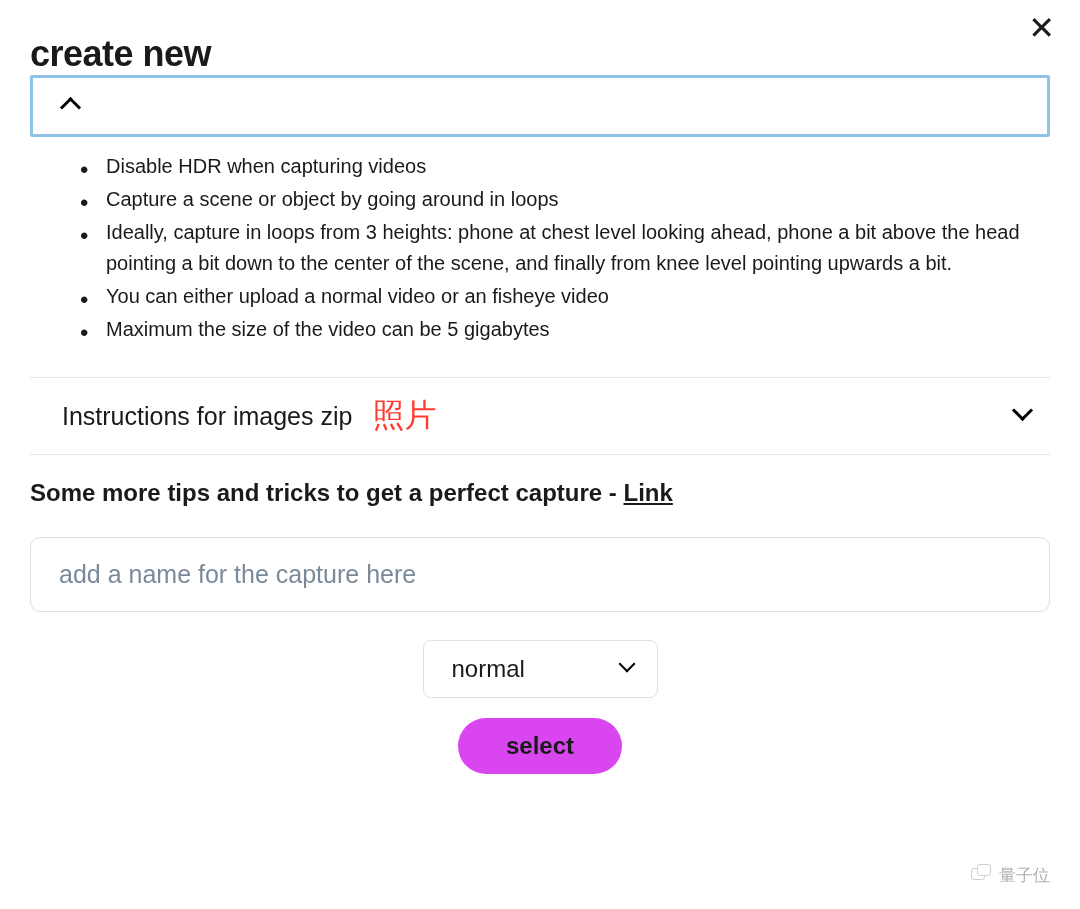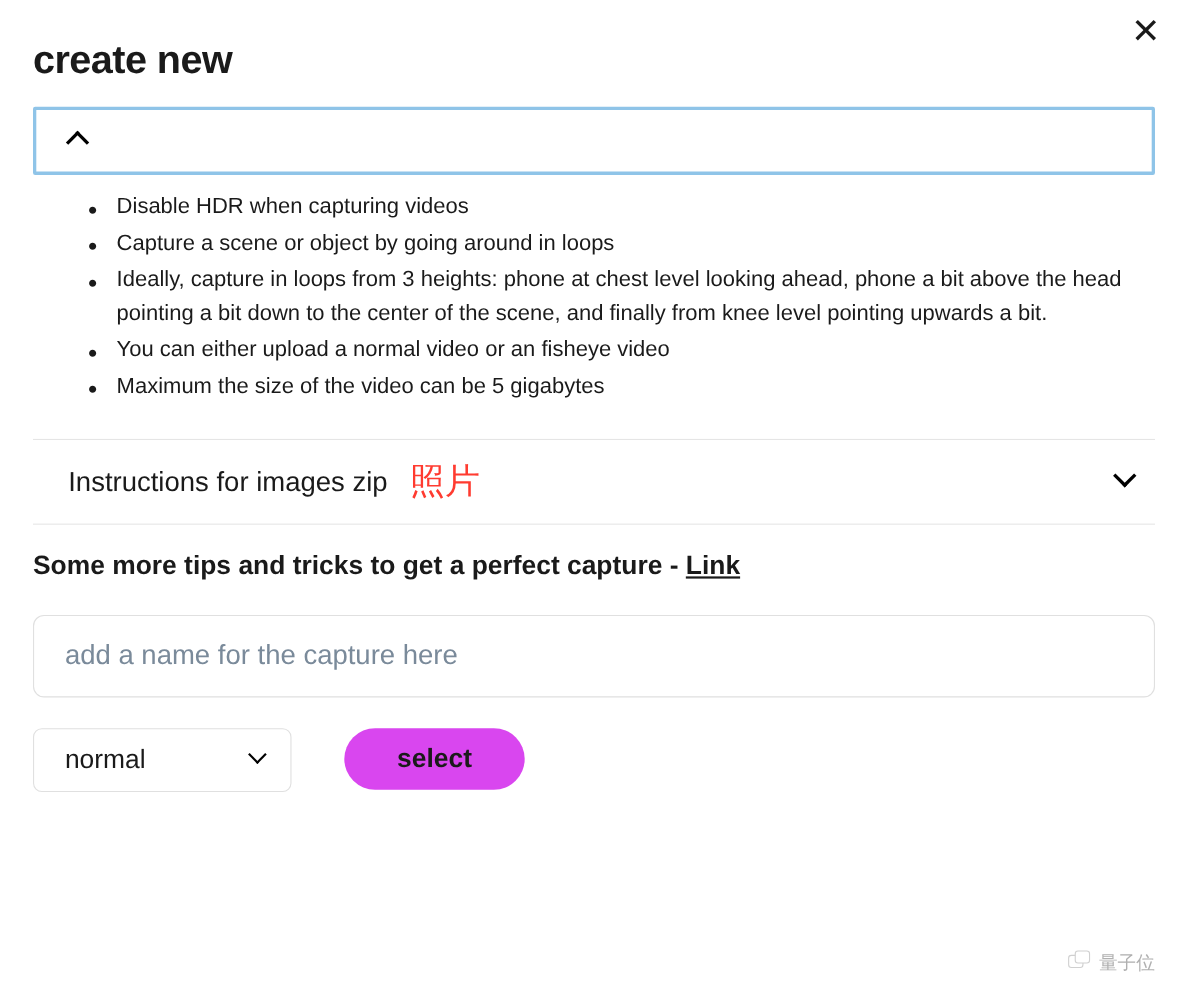--- a/index.html
+++ b/index.html
@@ -22,21 +22,20 @@
       right: 25px;
       font-size: 32px;
       font-weight: 300;
       cursor: pointer;
       line-height: 1;
     }
     .page-title {
       font-size: 36px;
       font-weight: 800;
       letter-spacing: -0.5px;
-      margin-bottom: 22px;
       margin-top: 18px;
     }
     .accordion-section {
       margin-bottom: 0;
     }
     .accordion-header {
       display: flex;
       align-items: center;
       justify-content: space-between;
       padding: 16px 20px 16px 32px;
@@ -128,23 +127,24 @@
       border: 1px solid #e0e0e0;
       border-radius: 10px;
       color: #a21caf;
       background: #fff;
     }
     .name-input::placeholder {
       color: #7a8a9a;
     }
     .controls-row {
       display: flex;
-      gap: 48px;
+      gap: 20px;
       margin-top: 28px;
-      align-items: flex-start;
+      align-items: center;
+      flex-direction: column;
     }
     .select-dropdown {
       display: flex;
       align-items: center;
       justify-content: space-between;
       padding: 14px 24px 14px 28px;
       border: 1px solid #e0e0e0;
       border-radius: 8px;
       font-size: 24px;
       min-width: 235px;

